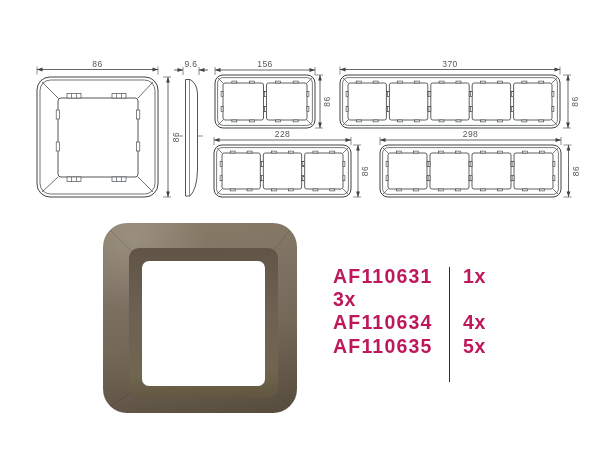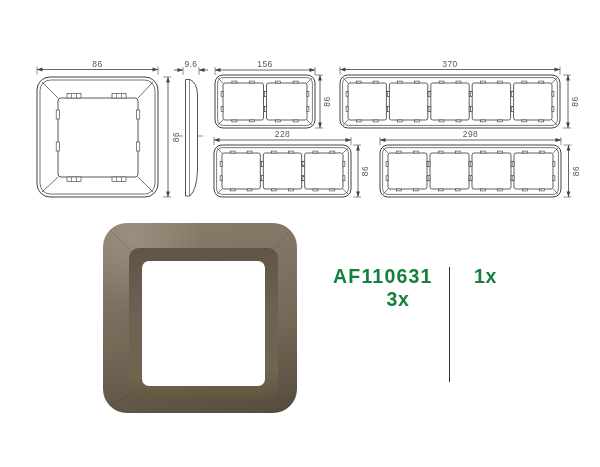--- a/index.html
+++ b/index.html
@@ -19,23 +19,23 @@
       linear-gradient(170deg, var(--face-top) 0%, #7d7162 34%, var(--face-mid) 58%, var(--face-bottom) 100%);}
   .render-miters{position:absolute;inset:0;}
   .render-bevel{position:absolute;left:26px;top:25px;right:19px;bottom:15px;border-radius:10px;
     background:linear-gradient(178deg, var(--bevel-top) 0%, var(--bevel-mid) 46%, #70654f 82%, var(--bevel-bottom) 100%);}
   .render-window{position:absolute;left:39px;top:38px;right:32px;bottom:27px;
     border-radius:7px;background:var(--window-color,#ffffff);}
 
   
   .products{position:absolute;left:333px;top:265px;width:175px;}
   .prow{display:grid;grid-template-columns:130px auto;height:23.3px;align-items:center;}
-  .pcode,.pqty{font-size:19.5px;font-weight:700;color:#15803d;
+  .pcode,.pqty{font-size:19.5px;font-weight:700;color:#be185d;
     letter-spacing:1.2px;white-space:nowrap;line-height:1;}
-  .pqty{letter-spacing:0.6px;text-align:center;}
+  .pqty{letter-spacing:0.6px;}
   .pdivider{position:absolute;left:115.5px;top:1.5px;height:115.5px;width:1.6px;
     background:#2e2e2e;}
 </style>
 </head>
 <body>
 
 <svg id="tech" width="600" height="467" viewBox="0 0 600 467">
   <g id="geo">
       <g>
         <rect x="37" y="77" width="121" height="120" rx="13" ry="13" fill="none" stroke="#3e4347" stroke-width="1"></rect>
@@ -311,14 +311,22 @@
 </div>
 
 <div class="products">
   <div class="prow">
     <span class="pcode">AF110631</span>
     <span class="pqty">1x</span>
   </div>
   <div class="prow">
     <span class="pqty">3x</span>
   </div>
+  <div class="prow">
+    <span class="pcode">AF110634</span>
+    <span class="pqty">4x</span>
+  </div>
+  <div class="prow">
+    <span class="pcode">AF110635</span>
+    <span class="pqty">5x</span>
+  </div>
   <div class="pdivider"></div>
 </div>
 
 </body></html>

